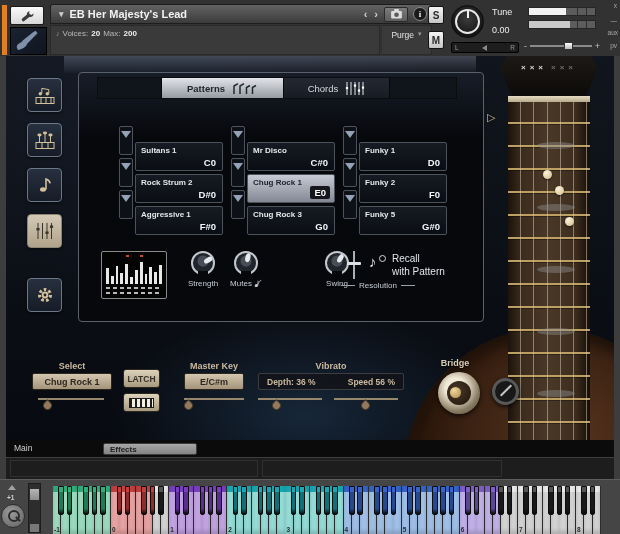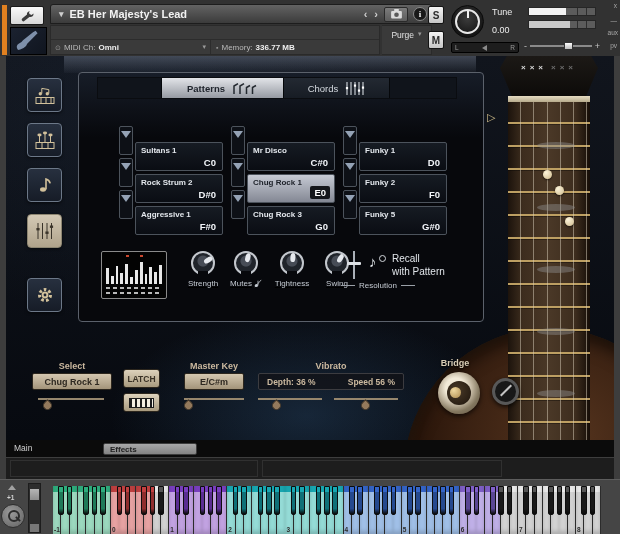--- a/index.html
+++ b/index.html
@@ -184,32 +184,26 @@
               <rect x="1" y="2.5" width="14" height="10" rx="1.5" fill="#dcdcdc"></rect>
               <circle cx="8" cy="7.5" r="3" fill="#5a5a5a"></circle>
             </svg>
         </span>
         <span class="info-btn">i</span>
       </span>
     </div>
 
     <div class="hdr-rows">
       <div class="hrow">
-      </div>
-      <div class="hrow">
-        <span class="hcell-l">
-          <span class="mini-ic">⊙</span>
-          <span>MIDI Ch:</span>
-          <span class="hval">Omni</span>
-          <span class="row-caret">▾</span>
-        </span>
         <span class="hcell-r">
-          <span class="mini-ic">▪</span>
-          <span>Memory:</span>
-          <span class="hval">336.77 MB</span>
+          <span class="mini-ic">♪</span>
+          <span>Voices:</span>
+          <span class="hval">20</span>
+          <span>Max:</span>
+          <span class="hval">200</span>
         </span>
       </div>
     </div>
 
     <div class="purge">
       <span>Purge</span>
       <span style="font-size:7px;color:#9a9a9a;">▾</span>
     </div>
 
     <div class="sm-btn" style="left:428px;top:6px;">S</div>
@@ -472,26 +466,20 @@
             <div class="ptr" style="transform: rotate(14deg);"></div>
           </div>
         <div class="knob-lbl">
             <span>Mutes</span>
             <svg width="8" height="9" viewBox="0 0 10 11">
               <circle cx="3" cy="8" r="2" fill="#c5cbd3"></circle>
               <path d="M5 8V2" stroke="#c5cbd3"></path>
               <path d="M1 10L9 1" stroke="#c5cbd3"></path>
             </svg>
           </div>
-      </div>
-      <div class="knob-grp" style="left:190px;">
-        <div class="pknob">
-            <div class="ptr" style="transform: rotate(4deg);"></div>
-          </div>
-        <div class="knob-lbl">Tightness</div>
       </div>
       <div class="knob-grp" style="left:235px;">
         <div class="pknob">
             <div class="ptr" style="transform: rotate(32deg);"></div>
           </div>
         <div class="knob-lbl">Swing</div>
       </div>
 
       <div class="res-grp">
         <div class="res-track"></div>

